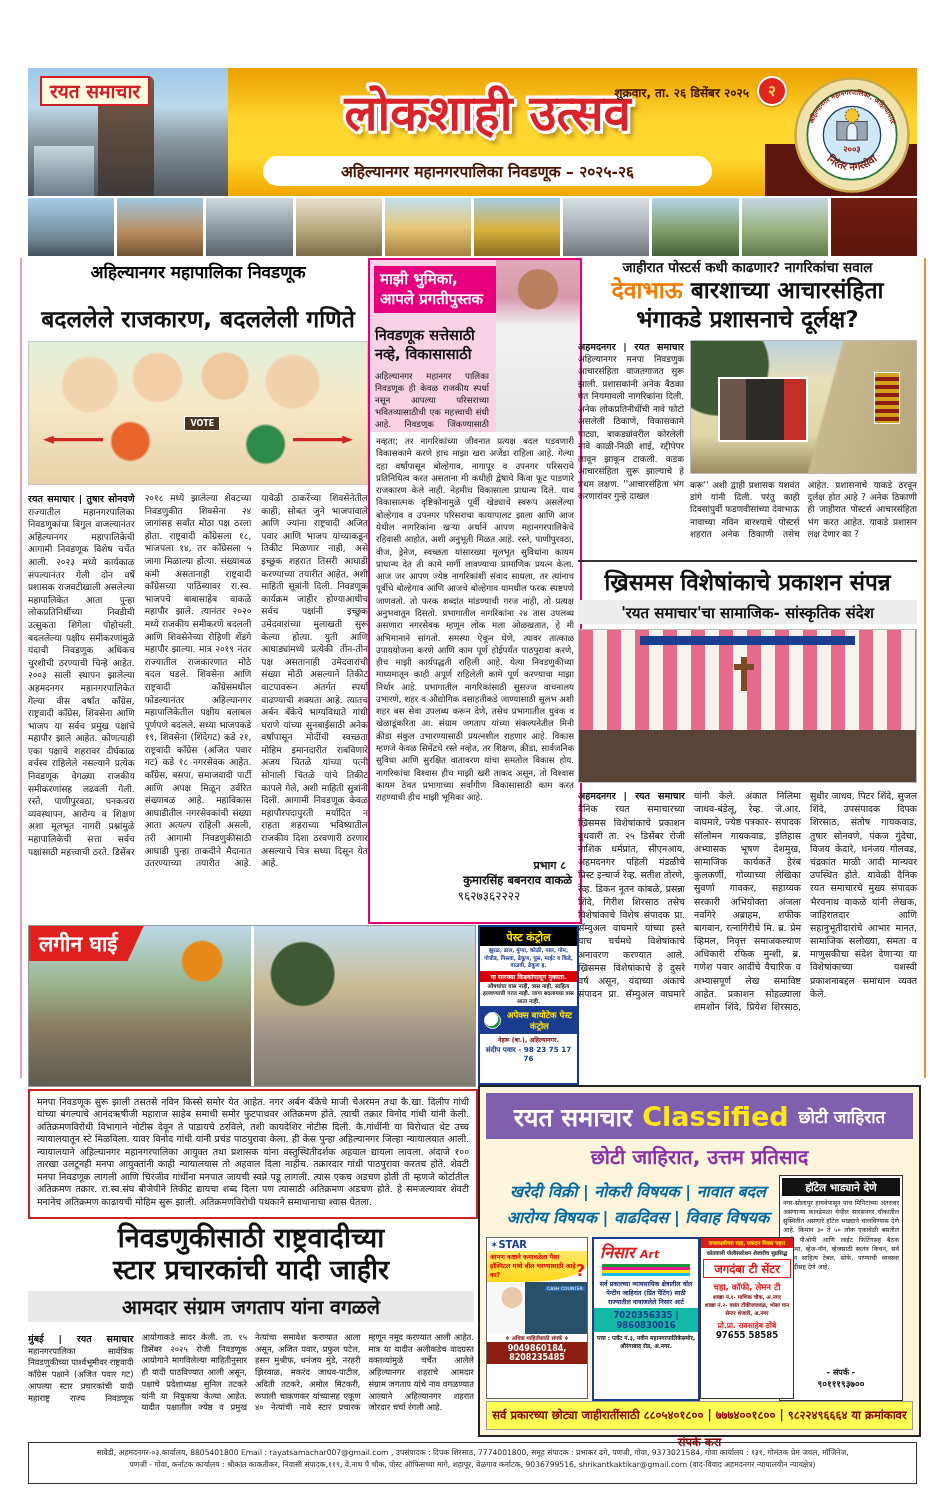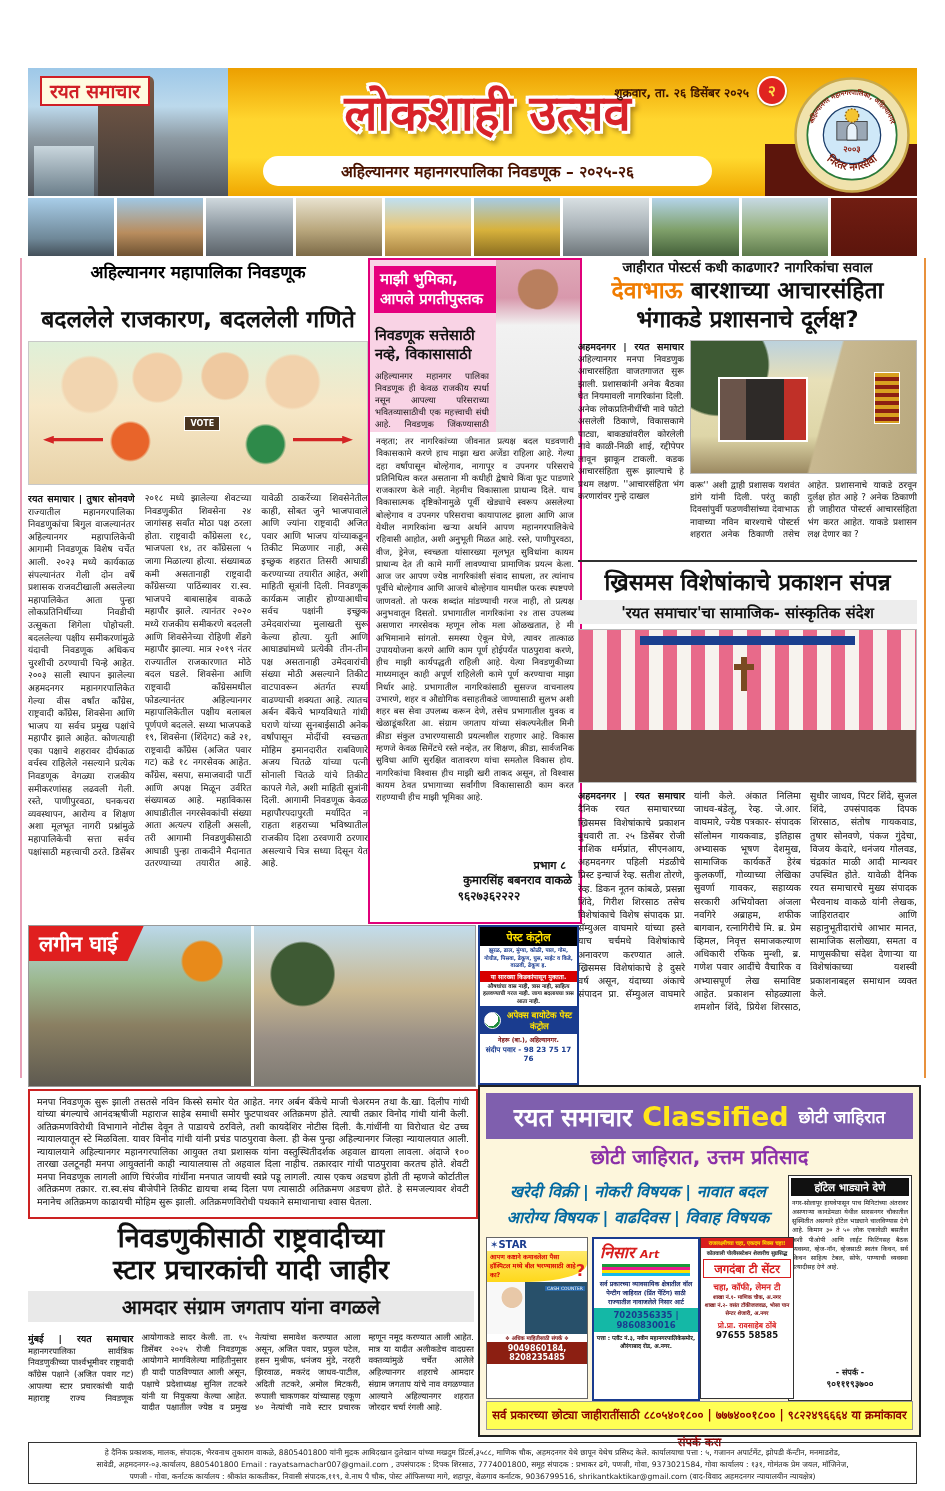--- a/index.html
+++ b/index.html
@@ -68,21 +68,21 @@
   #mid-photo{position:absolute;right:0;top:0;width:84px;height:172px;
     background:
       radial-gradient(circle at 50% 17%,#b97f5e 0 13%,transparent 14%),
       linear-gradient(180deg,#e0a8b8 0%,#d898ac 22%,#f2f2f2 38%,#e8e8e8 100%);}
   #mid-headline{position:absolute;left:5px;top:66px;width:116px;font-size:14.5px;font-weight:bold;line-height:1.3;}
   #mid-intro{position:absolute;left:5px;top:110px;width:114px;height:58px;overflow:hidden;
     font-size:8.6px;line-height:1.4;text-align:justify;}
   #mid-body{padding:3px 6px 0 6px;font-size:8.6px;line-height:1.43;text-align:justify;height:420px;overflow:hidden;}
   #mid-sign1{text-align:right;padding-right:14px;font-weight:bold;font-size:11px;margin-top:2px;}
   #mid-sign2{text-align:right;padding-right:8px;font-weight:bold;font-size:11.5px;}
-  #mid-phone{text-align:center;font-weight:bold;font-size:12px;padding-left:28px;}
+  #mid-phone{text-align:center;font-weight:normal;font-size:12px;padding-left:28px;}
   
   #poster-art{left:578px;top:258px;width:339px;}
   #poster-kicker{font-size:13.5px;font-weight:bold;text-align:center;}
   .poster-head{font-size:23px;font-weight:bold;text-align:center;line-height:1.25;}
   .accent{color:#f07c00;}
   #poster-cols{display:flex;gap:6px;margin-top:6px;}
   #poster-left{width:106px;font-size:8.8px;line-height:1.42;text-align:justify;height:228px;overflow:hidden;}
   #poster-right{flex:1;}
   #wall-photo{height:132px;border:1px solid #bbb;
     background:
@@ -130,21 +130,21 @@
   .pest-addr{font-size:6.2px;font-weight:bold;color:#7a1010;padding-top:1px;}
   .pest-phone{font-size:7.2px;font-weight:bold;color:#1a3c8f;}
   
   #classified{left:478px;top:1085px;width:439px;height:348px;background:#fdf6dc;border:2px solid #222;}
   #cls-banner{margin:6px 6px 0 6px;height:46px;background:#7f5fae;display:flex;align-items:center;justify-content:center;gap:10px;}
   .cls-brand{color:#fff;font-size:25px;font-weight:bold;}
   .cls-word{color:#ffe61a;font-size:27px;font-weight:bold;}
   .cls-small{color:#fff;font-size:17px;font-weight:bold;}
   #cls-tagline{text-align:center;color:#8b2fa8;font-size:20px;font-weight:bold;margin-top:4px;}
   #cls-cats{position:absolute;left:8px;top:92px;width:300px;text-align:center;color:#0369a1;font-weight:bold;font-size:16px;line-height:1.6;font-style:italic;}
-  #hotel-ad{position:absolute;right:7px;top:88px;width:118px;height:220px;border:1px solid #333;background:#fff;padding:2px;}
+  #hotel-ad{position:absolute;right:16px;top:88px;width:118px;height:220px;border:1px solid #333;background:#fff;padding:2px;}
   #hotel-head{background:#111;color:#fff;font-size:10.5px;font-weight:bold;text-align:center;padding:2px 0;}
   #hotel-body{font-size:6.3px;line-height:1.45;text-align:justify;padding:2px 1px;height:166px;overflow:hidden;}
   #hotel-contact{font-size:8px;font-weight:bold;text-align:center;}
   #hotel-phone{font-size:9px;font-weight:bold;text-align:center;}
   .adbox{position:absolute;top:150px;height:160px;border:1px solid #666;background:#fff;overflow:hidden;}
   #star-ad{left:6px;width:100px;}
   #star-logo{color:#1a3c8f;font-weight:bold;font-size:10px;padding:1px 3px;}
   #star-q{background:linear-gradient(180deg,#ffe96a,#ffd81a);color:#d80000;font-size:6.4px;font-weight:bold;
     padding:2px 10px 2px 3px;text-align:left;line-height:1.4;position:relative;border-radius:0 0 60% 0;}
   #star-qmark{position:absolute;right:2px;bottom:0;color:#e02020;font-size:16px;font-weight:bold;}
@@ -380,18 +380,17 @@
     <div class="bh">निवडणुकीसाठी राष्ट्रवादीच्या</div>
     <div class="bh">स्टार प्रचारकांची यादी जाहीर</div>
     <div id="bottom-sub">आमदार संग्राम जगताप यांना वगळले</div>
     <div id="bottom-body">
       <span class="byl">मुंबई | रयत समाचार</span>
       <span>महानगरपालिका सार्वत्रिक निवडणुकीच्या पार्श्वभूमीवर राष्ट्रवादी काँग्रेस पक्षाने (अजित पवार गट) आपल्या स्टार प्रचारकांची यादी महाराष्ट्र राज्य निवडणूक आयोगाकडे सादर केली. ता. १५ डिसेंबर २०२५ रोजी निवडणूक आयोगाने मागविलेल्या माहितीनुसार ही यादी पाठविण्यात आली असून, पक्षाचे प्रदेशाध्यक्ष सुनिल तटकरे यांनी या नियुक्त्या केल्या आहेत. यादीत पक्षातील ज्येष्ठ व प्रमुख नेत्यांचा समावेश करण्यात आला असून, अजित पवार, प्रफुल पटेल, हसन मुश्रीफ, धनंजय मुंडे, नरहरी झिरवाळ, मकरंद जाधव-पाटील, अदिती तटकरे, अमोल मिटकरी, रूपाली चाकणकर यांच्यासह एकूण ४० नेत्यांची नावे स्टार प्रचारक म्हणून नमूद करण्यात आली आहेत. मात्र या यादीत अलीकडेच वादग्रस्त वक्तव्यांमुळे चर्चेत आलेले अहिल्यानगर शहराचे आमदार संग्राम जगताप यांचे नाव वगळण्यात आल्याने अहिल्यानगर शहरात जोरदार चर्चा रंगली आहे.</span>
     </div>
   </div>
 
   <div id="footer" class="abs">
-    <div>हे दैनिक प्रकाशक, मालक, संपादक, भैरवनाथ तुकाराम वाकळे, 8805401800 यांनी मुद्रक आबिदखान दुलेखान यांच्या मखदुम प्रिंटर्स,३५८८, माणिक चौक, अहमदनगर येथे छापून येथेच प्रसिध्द केले. कार्यालयाचा पत्ता : ५, गजानन अपार्टमेंट, झोपडी कॅन्टीन, मनमाडरोड,</div>
     <div>सावेडी, अहमदनगर-०३.कार्यालय, 8805401800 Email : rayatsamachar007@gmail.com , उपसंपादक : दिपक शिरसाठ, 7774001800, समूह संपादक : प्रभाकर ढगे, पणजी, गोवा, 9373021584, गोवा कार्यालय : १३१, गोमंतक प्रेम जयल, मॉजिनेज,</div>
     <div>पणजी - गोवा, कर्नाटक कार्यालय : श्रीकांत काकतीकर, निवासी संपादक,११९, वे.नाथ पै चौक, पोस्ट ऑफिसच्या मागे, शहापूर, बेळगाव कर्नाटक, 9036799516, shrikantkaktikar@gmail.com (वाद-विवाद अहमदनगर न्यायालयीन न्यायक्षेत्र)</div>
   </div>
 
 </div>
 
 </body></html>

